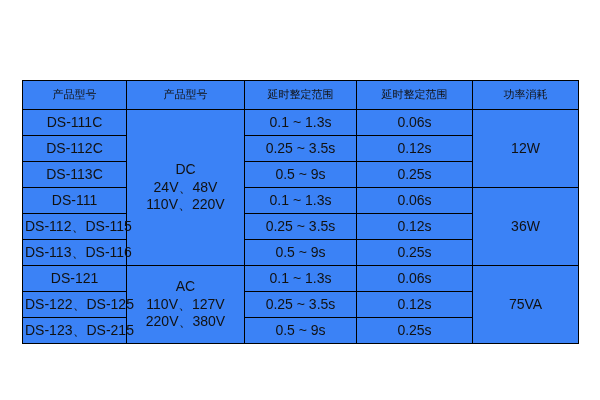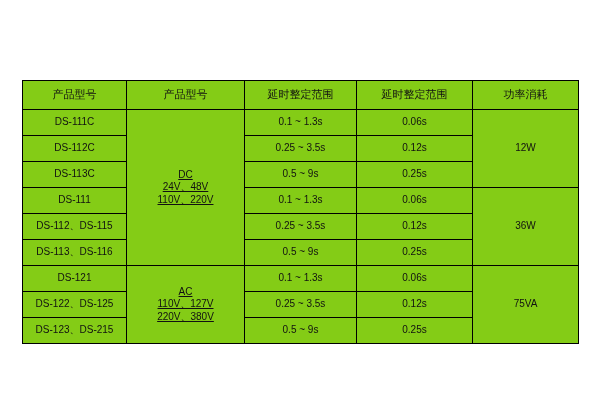--- a/index.html
+++ b/index.html
@@ -23,26 +23,26 @@
   .table-wrap {
     position: absolute;
     left: 22px;
     top: 80px;
     width: 556px;
   }
   table.spec {
     border-collapse: collapse;
     width: 556px;
     table-layout: fixed;
-    background: #84cc16;
+    background: #3b82f6;
   }
   table.spec td, table.spec th {
     border: 1px solid #000000;
     font-weight: normal;
-    font-size: 10px;
+    font-size: 14px;
     text-align: center;
     vertical-align: middle;
     height: 25px;
     line-height: 1.25;
     padding: 0 2px;
     color: #111111;
     white-space: nowrap;
   }
   table.spec thead td {
     height: 28px;
@@ -50,21 +50,20 @@
   }
   .col-model   { width: 104px; }
   .col-voltage { width: 118px; }
   .col-range   { width: 112px; }
   .col-dev     { width: 116px; }
   .col-power   { width: 106px; }
 
   .voltage-cell {
     line-height: 1.7;
     font-size: 10.5px;
-    text-decoration: underline;
   }
   .voltage-cell .vline { display: block; }
   .thick-top td { border-top: 1px solid #000; }
 </style>
 </head>
 <body>
 
 <div class="page">
   <div class="table-wrap">
     <table class="spec">

